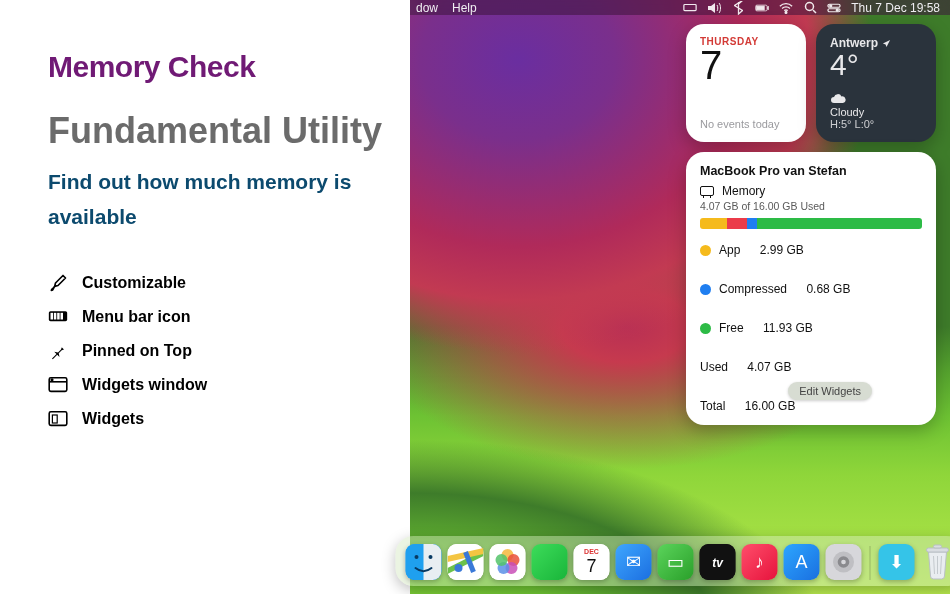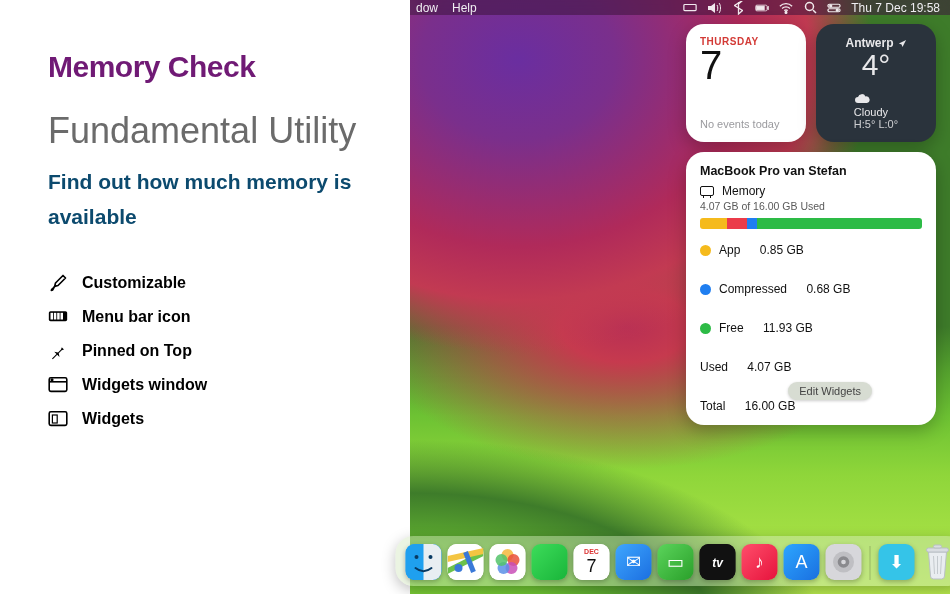--- a/index.html
+++ b/index.html
@@ -23,21 +23,21 @@
   .title {
     font-size: 30px;
     font-weight: 800;
     letter-spacing: -0.5px;
     color: #701a75;
     margin-bottom: 28px;
   }
   .tagline {
     font-size: 36px;
     line-height: 1.05;
-    font-weight: 400;
+    font-weight: 700;
     color: #6b6b6b;
     margin-bottom: 14px;
   }
   .sub {
     font-size: 21px;
     font-weight: 700;
     line-height: 1.7;
     color: #0c4a6e;
     margin-bottom: 38px;
   }
@@ -107,21 +107,20 @@
     background: #fff;
     border-radius: 18px;
     box-shadow: 0 6px 18px rgba(0,0,0,0.25);
     padding: 12px 14px;
     font-size: 12px;
     color: #333;
   }
   .card.dark {
     background: #2a333c;
     color: #e8e8ea;
-    align-items: center;
   }
   .cal { width: 120px; height: 118px; display:flex; flex-direction:column;}
   .cal .dow { font-size: 10px; font-weight: 700; color: #d33a36; letter-spacing: 0.5px; }
   .cal .daynum { font-size: 40px; font-weight: 400; color: #111; line-height: 1; margin-top: -2px;}
   .cal .ev { font-size: 11px; color: #9a9a9e; margin-top: auto;}
   .wx { width: 120px; height: 118px; display:flex; flex-direction:column; }
   .wx .loc { font-size: 12px; font-weight: 600; display:flex; align-items:center; gap:4px;}
   .wx .temp { font-size: 30px; font-weight: 400; margin-top: -2px;}
   .wx .cond { font-size: 11px; margin-top: auto;}
   .wx .hilo { font-size: 11px; opacity: 0.85;}
@@ -344,21 +343,21 @@
           <div class="seg-app" style="width:12.2%"></div>
           <div class="seg-wired" style="width:9%"></div>
           <div class="seg-comp" style="width:4.3%"></div>
           <div class="seg-free" style="width:74.5%"></div>
         </div>
 
         <div class="legend">
           <div class="li">
             <span class="dot" style="background:#f5ba1c"></span>
             <span>App</span>&nbsp;
-            <span>0.85 GB</span>
+            <span>2.99 GB</span>
           </div>
           <div class="li">
             <span class="dot" style="background:#1f7ef0"></span>
             <span>Compressed</span>&nbsp;
             <span>0.68 GB</span>
           </div>
           <div class="li">
             <span class="dot" style="background:#2dbb46"></span>
             <span>Free</span>&nbsp;
             <span>11.93 GB</span>

